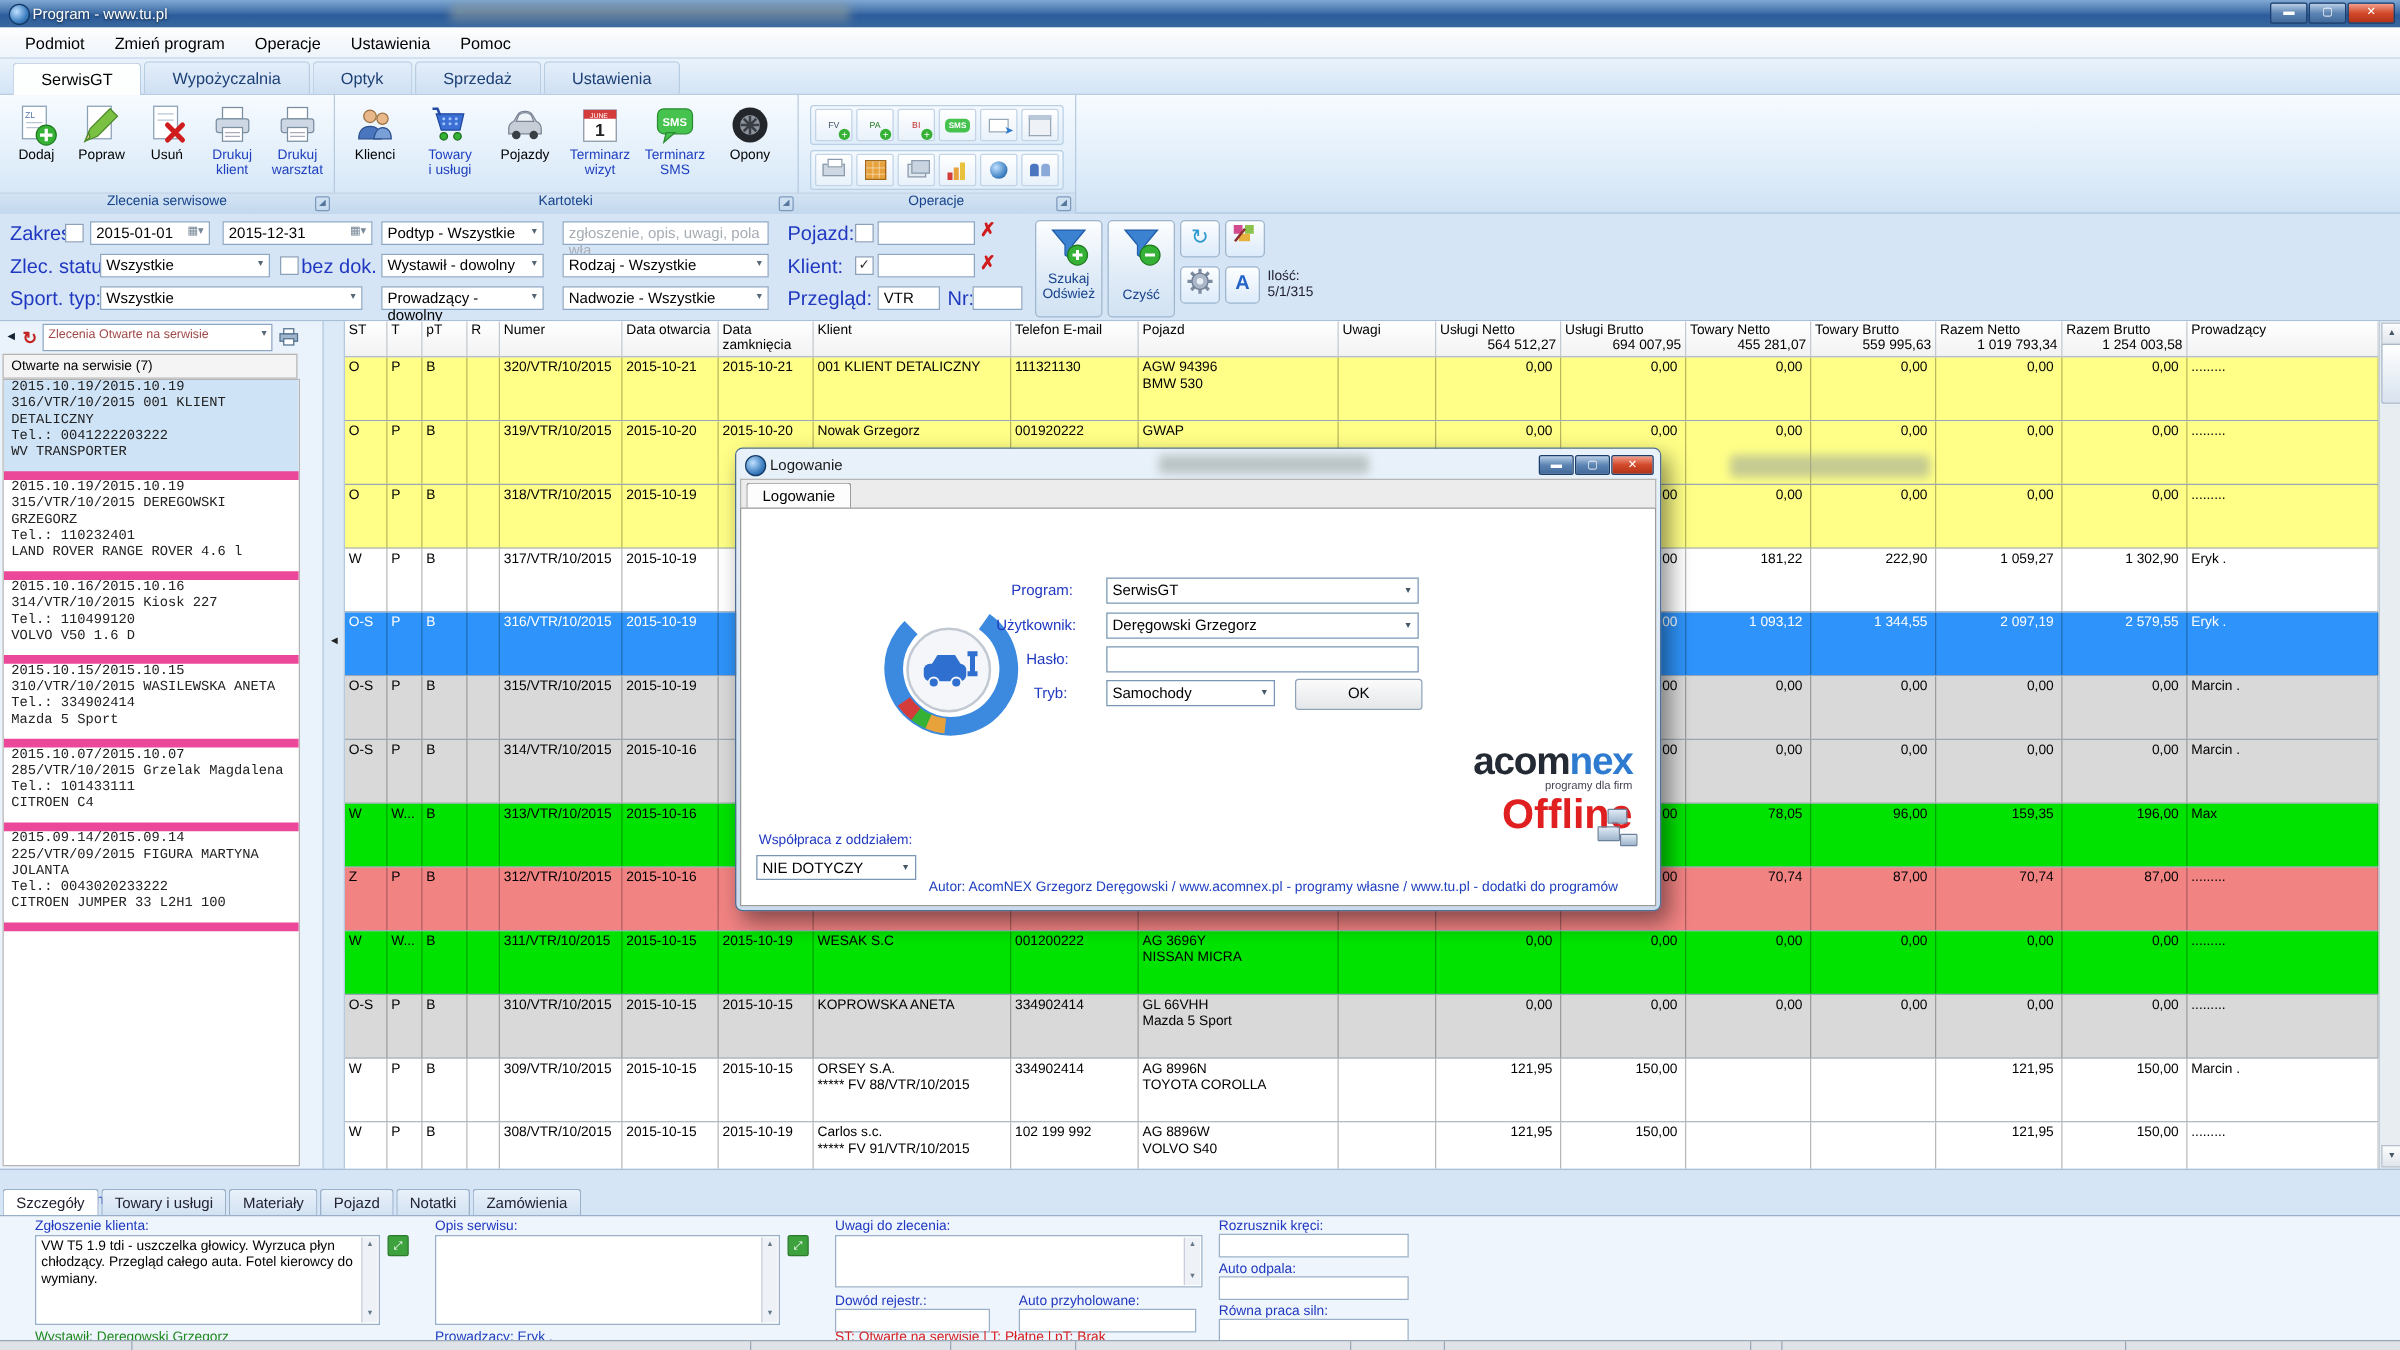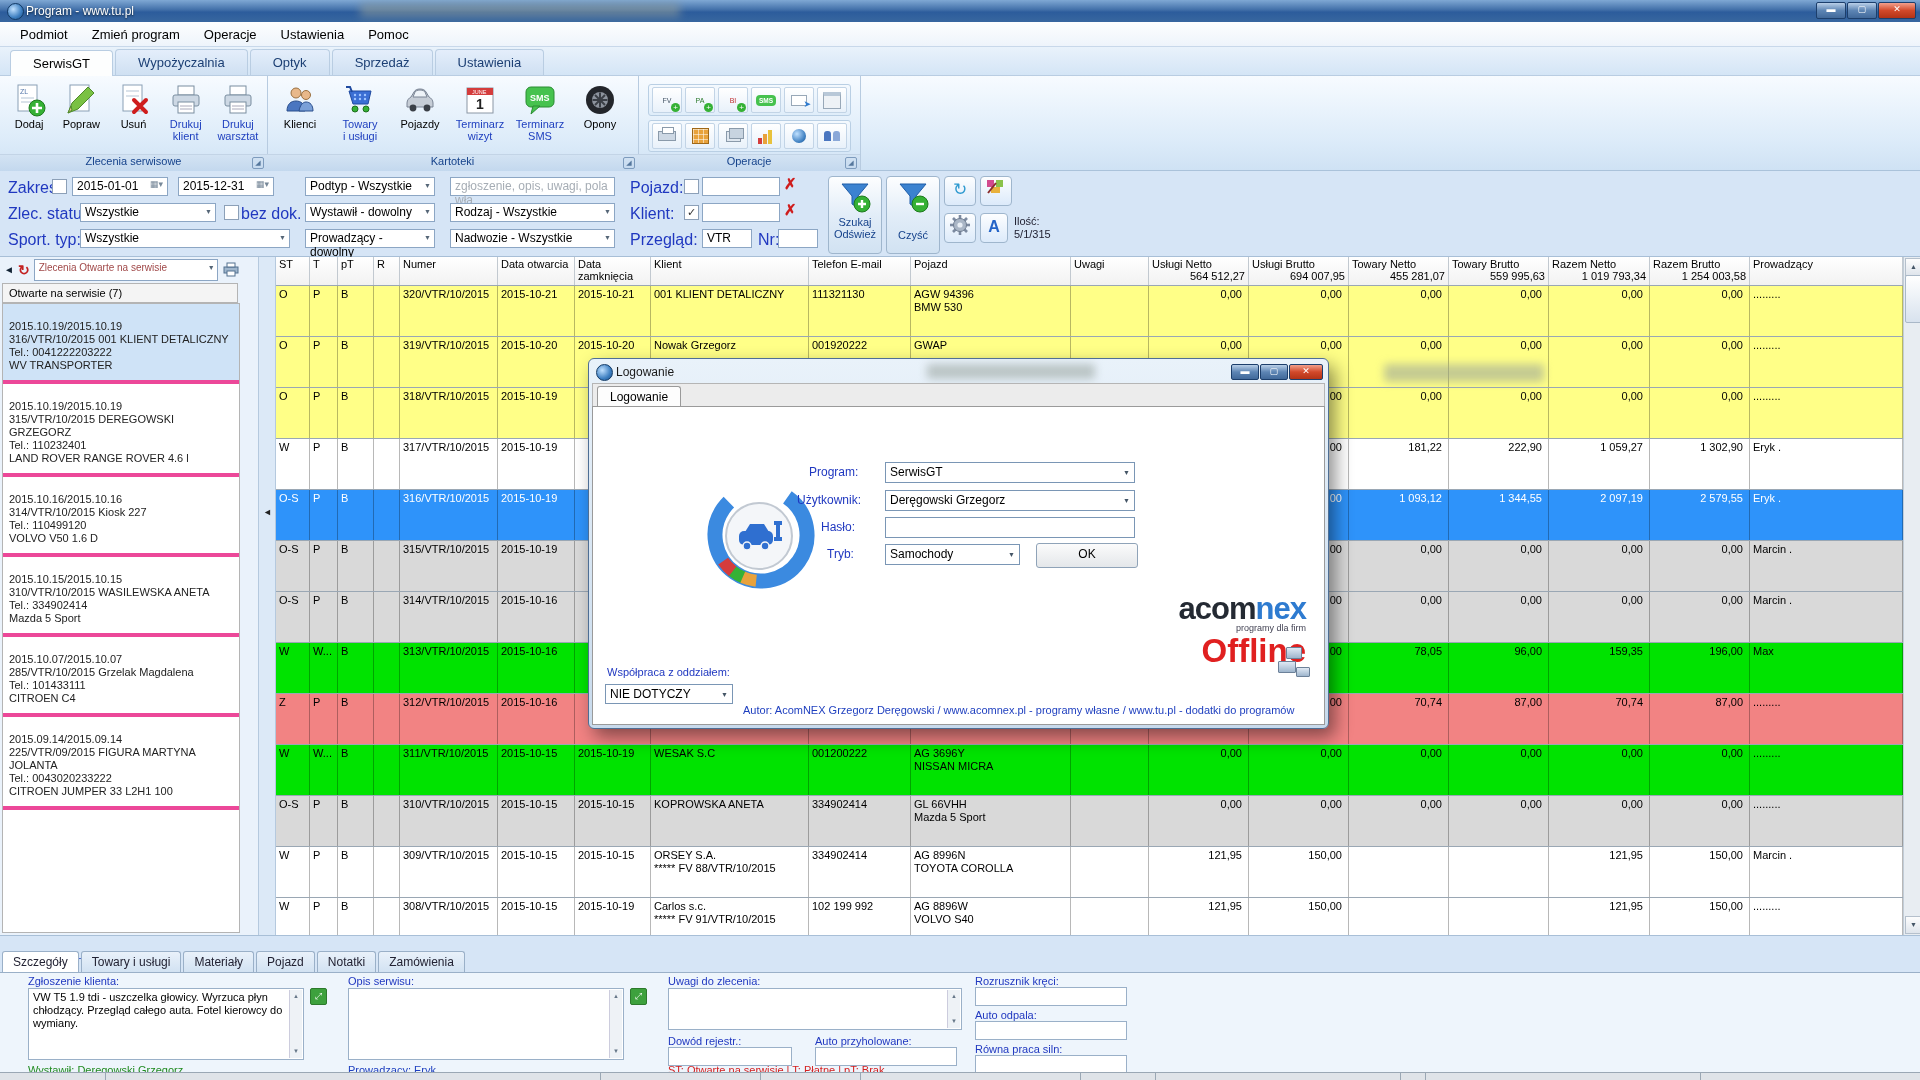--- a/index.html
+++ b/index.html
@@ -60,21 +60,21 @@
     background:linear-gradient(#fdfeff,#dceafa);text-align:center;}
   
   #sidebar{left:0;top:257px;width:258px;height:678px;background:#eaf2fb;}
   #sb-head{position:absolute;left:0;top:0;width:258px;height:25px;display:flex;align-items:center;gap:4px;padding-left:4px;box-sizing:border-box;}
   #sb-view{width:168px;height:18px;background:#fff;border:1px solid #8ca6c4;font-size:10px;color:#a04848;
     padding:2px 10px 0 4px;position:relative;white-space:nowrap;overflow:hidden;}
   #sb-view::after{content:"▼";position:absolute;right:2px;top:4px;font-size:7px;color:#567;}
   #sb-listhead{position:absolute;left:2px;top:26px;width:236px;height:20px;background:#f4f4f4;border:1px solid #b4b4b4;
     font-size:11px;padding:3px 0 0 6px;box-sizing:border-box;}
   #sb-items{position:absolute;left:2px;top:46px;width:236px;bottom:2px;background:#fff;border:1px solid #b4b4b4;overflow:hidden;}
-  .sb-item{padding:16px 4px 8px 6px;border-bottom:4px solid #ec4899;font-size:11px;line-height:13px;color:#222;}
+  .sb-item{padding:0 4px 8px 6px;border-bottom:7px solid #ec4899;font-size:11px;line-height:13px;color:#222;font-family:Liberation Mono, monospace;}
   .sb-item.sel{background:#cfe3f7;}
   
   #splitter{left:258px;top:257px;width:18px;height:678px;background:#dce9f7;border-left:1px solid #b5c9de;border-right:1px solid #b5c9de;}
   #splitter .hdl{position:absolute;left:4px;top:250px;font-size:9px;color:#222;}
   
   #grid{left:276px;top:257px;width:1627px;height:678px;background:#fff;overflow:hidden;}
   .ghead{display:flex;height:28px;background:linear-gradient(#fff,#f2f2f2);border-bottom:1px solid #9aa7b4;}
   .gh{border-right:1px solid #c2c9d0;font-size:11px;line-height:12px;padding:1px 3px;box-sizing:border-box;overflow:hidden;}
   .gh .tot{text-align:right;}
   .grow{display:flex;height:50px;border-bottom:1px solid #9aa7b4;}
@@ -354,21 +354,21 @@
         </div>
       </div>
       <div class="glabel">Operacje<span class="dlg-launch">◢</span></div>
     </div>
   </div>
 
 <div class="abs" id="filterbar">
   <span class="flabel" style="left:8px;top:8px">Zakres:</span>
   <span class="cb" style="left:52px;top:8px"></span>
   <div class="finput" style="left:72px;top:6px;width:96px"><span>2015-01-01</span><span class="calglyph">▦▾</span></div>
-  <div class="finput" style="left:178px;top:6px;width:96px"><span>2015-12-31</span><span class="calglyph">▦▾</span></div>
+  <div class="finput" style="left:178px;top:6px;width:120px"><span>2015-12-31</span><span class="calglyph">▦▾</span></div>
   <div class="fselect" style="left:305px;top:6px;width:130px">Podtyp - Wszystkie</div>
   <div class="finput placeholder" style="left:450px;top:6px;width:165px">zgłoszenie, opis, uwagi, pola wła</div>
   <span class="flabel" style="left:630px;top:8px">Pojazd:</span>
   <span class="cb" style="left:684px;top:8px"></span>
   <div class="finput" style="left:702px;top:6px;width:78px"></div>
   <span class="redx" style="left:784px;top:4px">✗</span>
 
   <span class="flabel" style="left:8px;top:34px">Zlec. status:</span>
   <div class="fselect" style="left:80px;top:32px;width:136px">Wszystkie</div>
   <span class="cb" style="left:224px;top:34px"></span>

